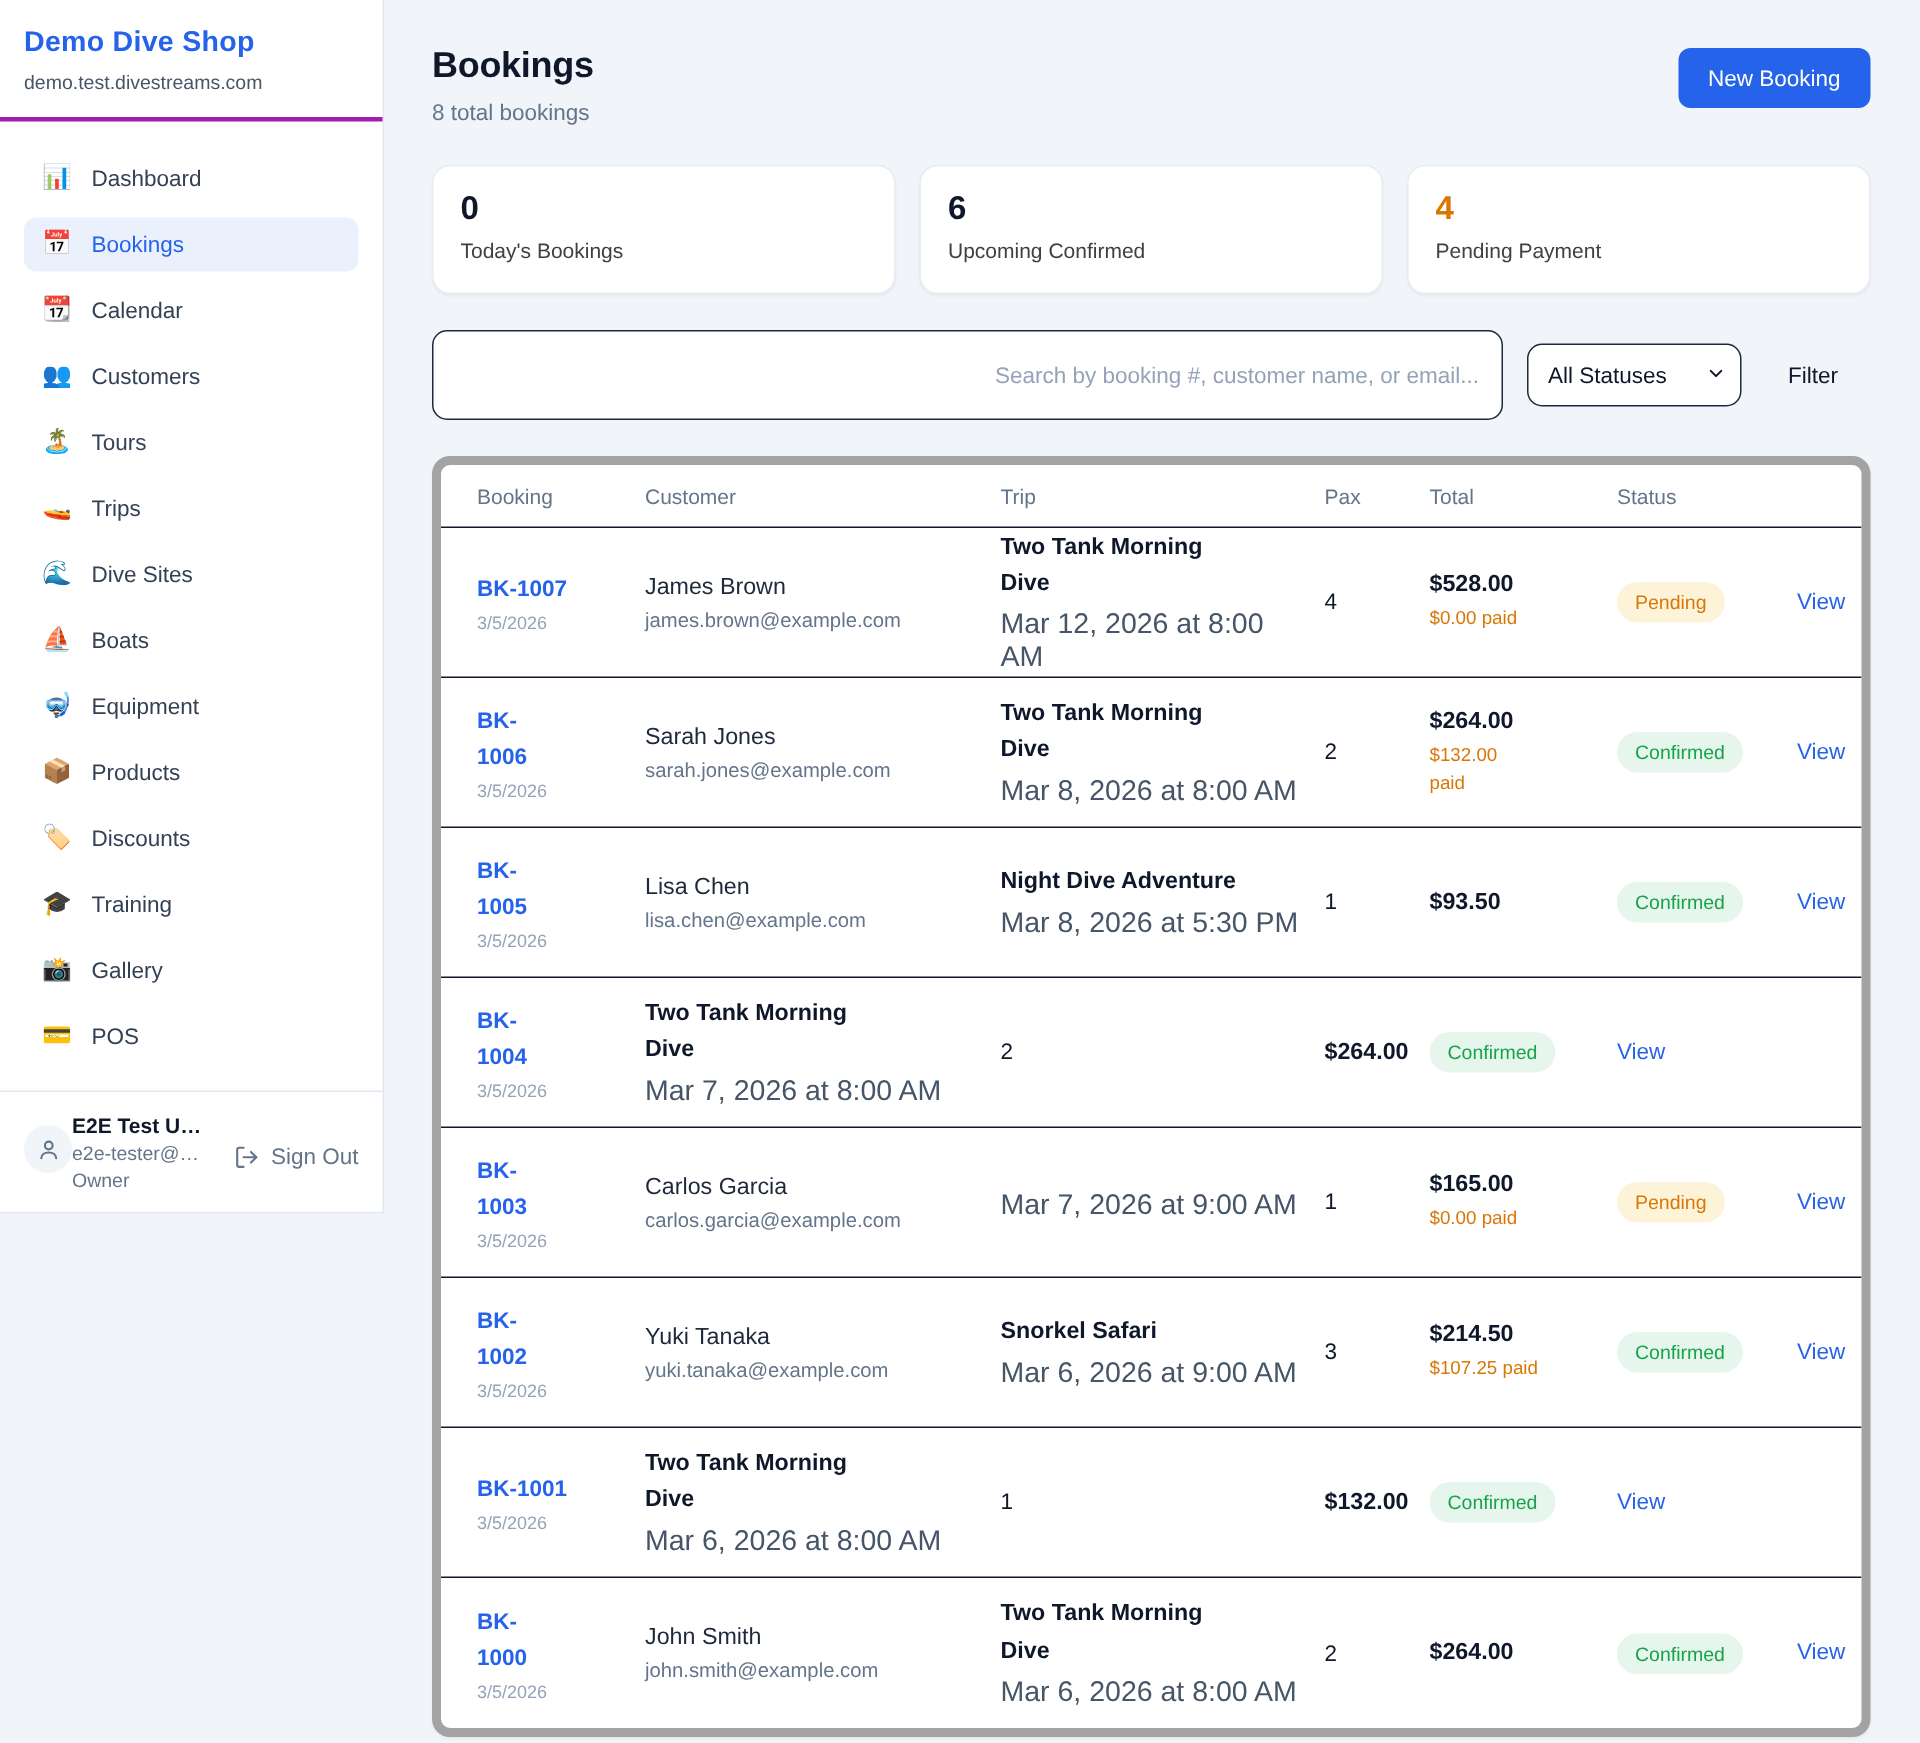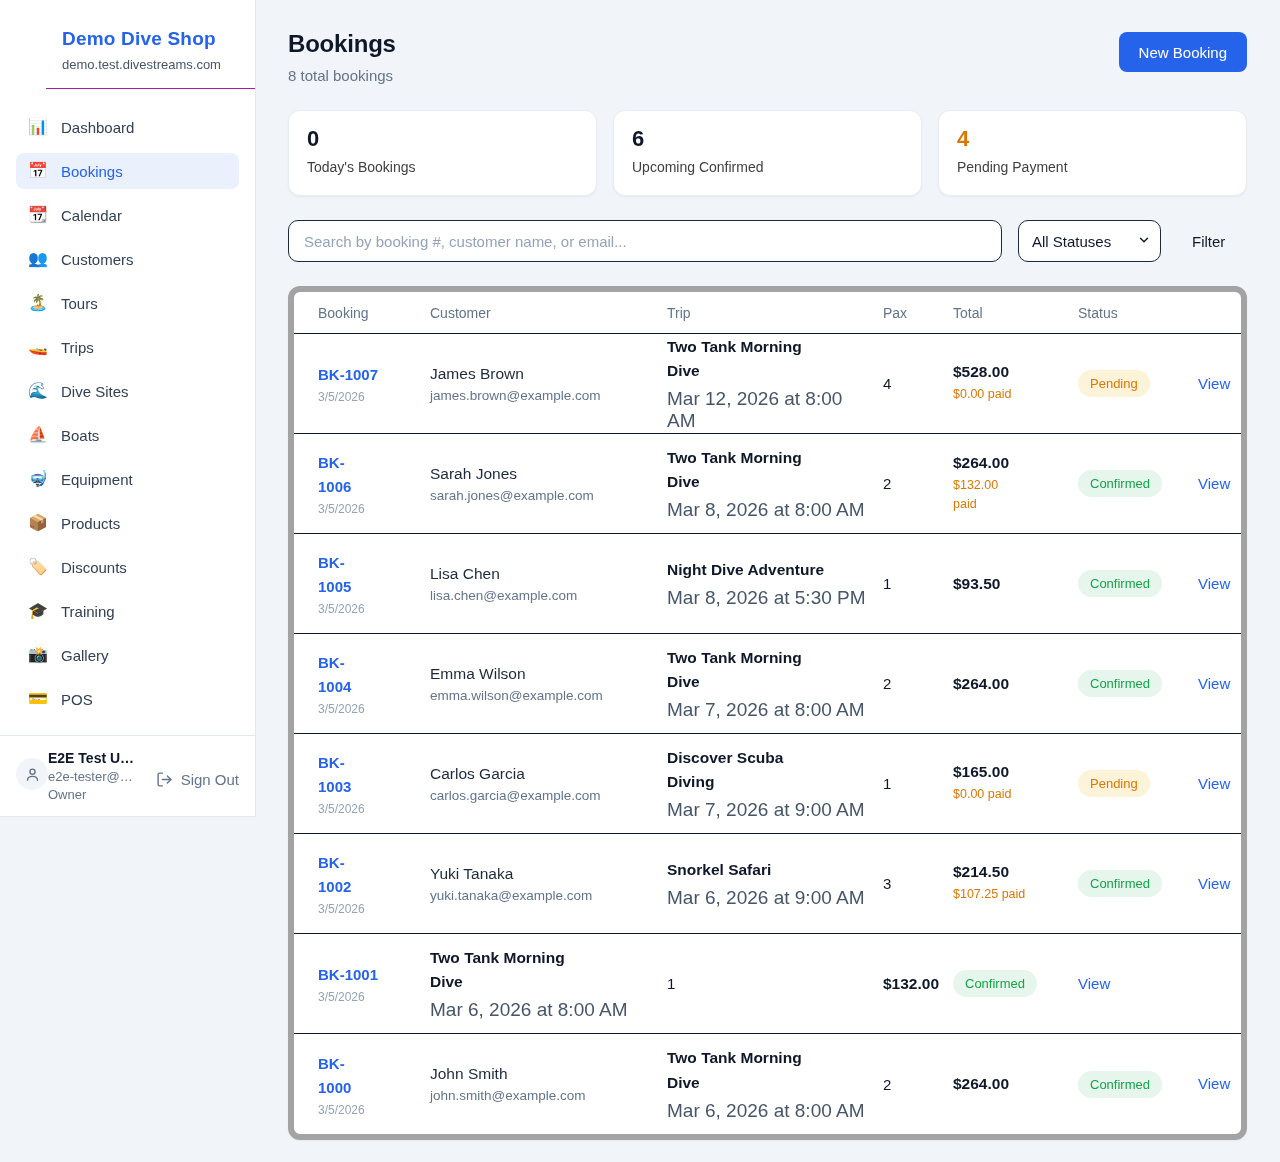--- a/index.html
+++ b/index.html
@@ -6,21 +6,21 @@
   html,body { width:1280px; }
   body {
     height:1162px; background:#f1f5f9; color:#0f172a;
     font-family:"Liberation Sans", sans-serif; position:relative; overflow:hidden;
   }
   
   .sidebar {
     position:absolute; top:0; left:0; width:256px; background:#fff;
     border-right:1px solid #e2e8f0; border-bottom:1px solid #e2e8f0;
   }
-  .sidebar-header { padding:28px 16px 16px; border-bottom:1px solid #a21caf;margin-left:46px; }
+  .sidebar-header { padding:18px 16px 16px; border-bottom:3px solid #a21caf; }
   .shop-title { font-size:19px; font-weight:700; color:#2563eb; letter-spacing:.2px; }
   .shop-domain { font-size:13px; color:#475569; margin-top:7px; }
   .nav { padding:20px 16px 10px; }
   .nav-item {
     display:flex; align-items:center; gap:13px; height:36px; padding:0 12px;
     border-radius:8px; font-size:15px; color:#334155; cursor:pointer; margin-bottom:8px;
   }
   .nav-item.active { background:#eaf1fd; color:#2563eb; font-weight:500; }
   .nav-icon { width:20px; font-size:16px; text-align:center; line-height:1; }
   .user-section { border-top:1px solid #e2e8f0; padding:14px 16px; display:flex; align-items:flex-start; }
@@ -47,22 +47,22 @@
   .stats { display:grid; grid-template-columns:repeat(3,1fr); gap:16px; margin-top:26px; }
   .stat-card {
     background:#fff; border:1px solid #e8edf3; border-radius:12px; padding:15px 18px;
     height:86px; box-shadow:0 1px 2px rgba(16,24,40,.05);
   }
   .stat-value { font-size:22px; font-weight:700; color:#0f172a; }
   .stat-value.orange { color:#d97706; }
   .stat-label { font-size:14px; color:#404040; margin-top:7px; }
   .filter-row { display:flex; align-items:center; margin-top:24px; }
   .search-input {
-    width:714px; height:42px; border:1px solid #1e293b; border-radius:10px;
-    padding:0 15px; font-size:15px; background:#fff; color:#0f172a; font-family:inherit; outline:none;
+    width:714px; height:60px; border:1px solid #1e293b; border-radius:10px;
+    padding:0 15px; font-size:15px; background:#fff; color:#0f172a; font-family:inherit; outline:none;text-align:right;
   }
   .search-input::placeholder { color:#94a3b8; }
   .select-wrap { position:relative; margin-left:16px; }
   .status-select {
     appearance:none; -webkit-appearance:none; width:143px; height:42px; background:#fff;
     border:1px solid #1e293b; border-radius:10px; padding:0 30px 0 13px;
     font-size:15px; color:#0f172a; font-family:inherit; cursor:pointer; outline:none;
   }
   .select-chevron { position:absolute; right:10px; top:13px; pointer-events:none; }
   .filter-btn {
@@ -331,24 +331,20 @@
     </div>
   </div>
 
   <div class="t-row">
     <div class="cell">
       <div class="b-id">BK-
 1004</div>
       <div class="b-date">3/5/2026</div>
     </div>
     <div class="cell">
-      <div class="c-name">Emma Wilson</div>
-      <div class="c-email">emma.wilson@example.com</div>
-    </div>
-    <div class="cell">
       <div class="trip-title">Two Tank Morning
 Dive</div>
       <div class="trip-date">Mar 7, 2026 at 8:00 AM</div>
     </div>
     <div class="cell pax">2</div>
     <div class="cell">
       <div class="amount">$264.00</div>
 
     </div>
     <div class="cell">
@@ -363,22 +359,20 @@
     <div class="cell">
       <div class="b-id">BK-
 1003</div>
       <div class="b-date">3/5/2026</div>
     </div>
     <div class="cell">
       <div class="c-name">Carlos Garcia</div>
       <div class="c-email">carlos.garcia@example.com</div>
     </div>
     <div class="cell">
-      <div class="trip-title">Discover Scuba
-Diving</div>
       <div class="trip-date">Mar 7, 2026 at 9:00 AM</div>
     </div>
     <div class="cell pax">1</div>
     <div class="cell">
       <div class="amount">$165.00</div>
       <div class="paid">$0.00 paid</div>
     </div>
     <div class="cell">
       <span class="badge pending">Pending</span>
     </div>

